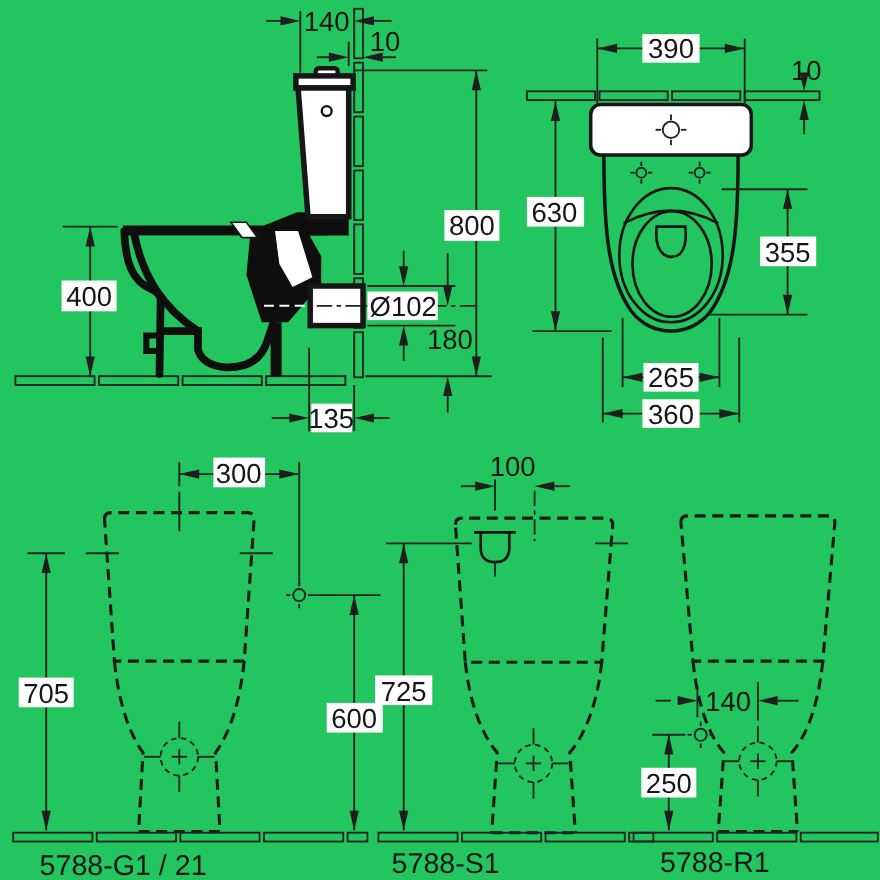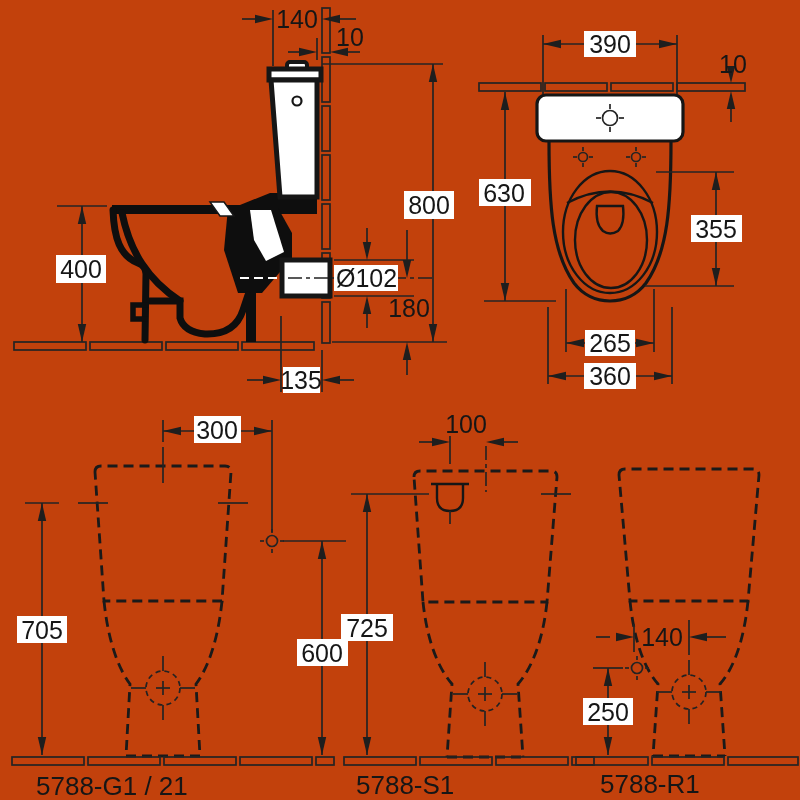--- a/index.html
+++ b/index.html
@@ -1,16 +1,16 @@
 <!DOCTYPE html>
 <html><head>
 <meta charset="utf-8">
 <style>
   html,body{margin:0;padding:0;background:#fff;}
-  .canvas{position:relative;width:800px;height:800px;background:#c2410c;overflow:hidden;
+  .canvas{position:relative;width:800px;height:800px;background:#22c55e;overflow:hidden;
           font-family:"Liberation Sans", sans-serif;}
   svg{display:block}
   
   .ln  {stroke:#242424;stroke-width:1.7;fill:none}
   .ln2 {stroke:#161616;stroke-width:3.2;fill:none}
   .ln2b{stroke:#161616;stroke-width:2.4;fill:none}
   .ln3 {stroke:#0e0e0e;stroke-width:5.5;fill:none}
   .lnm {stroke:#0e0e0e;stroke-width:7;fill:none;stroke-linecap:round}
   .dash{stroke:#1a1a1a;stroke-width:2.8;fill:none;stroke-dasharray:10 6;stroke-linecap:butt}
   .cdash{stroke:#222;stroke-width:1.7;fill:none;stroke-dasharray:5 4}

